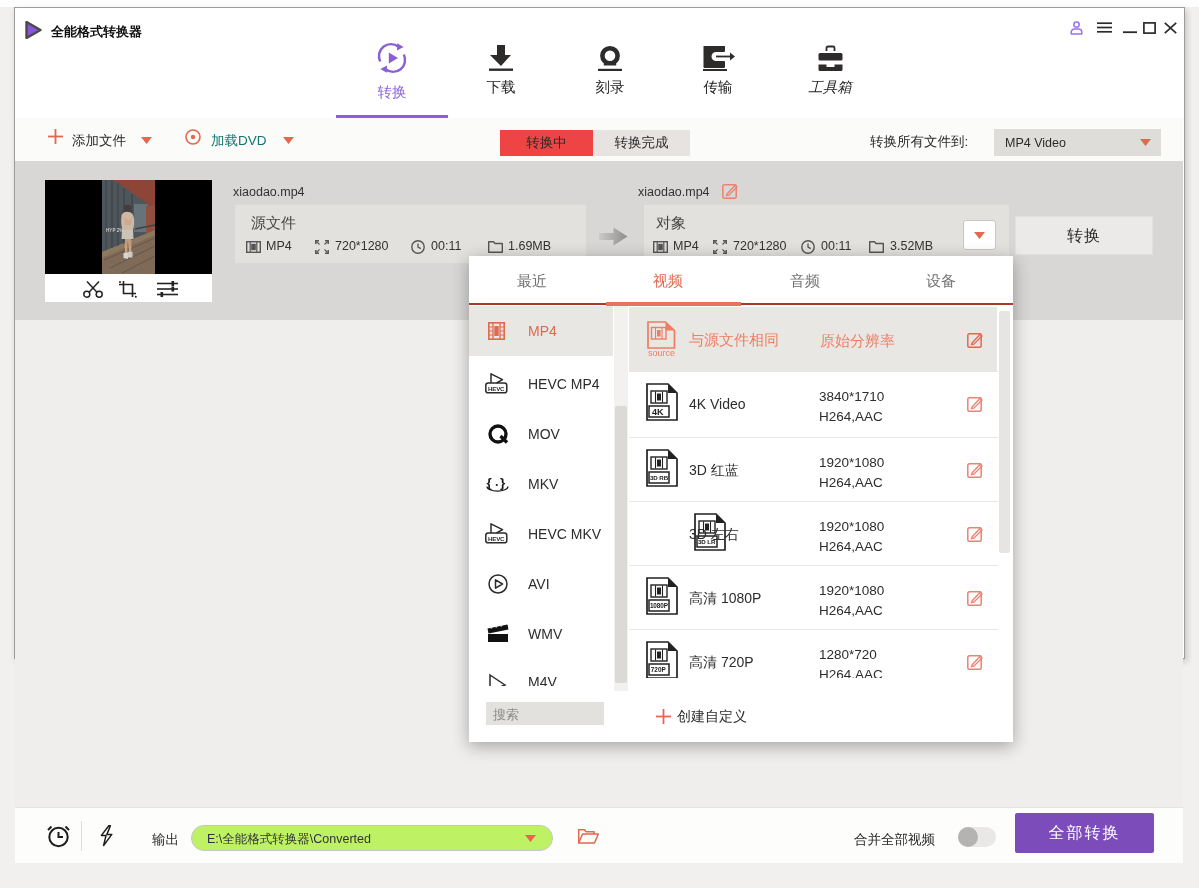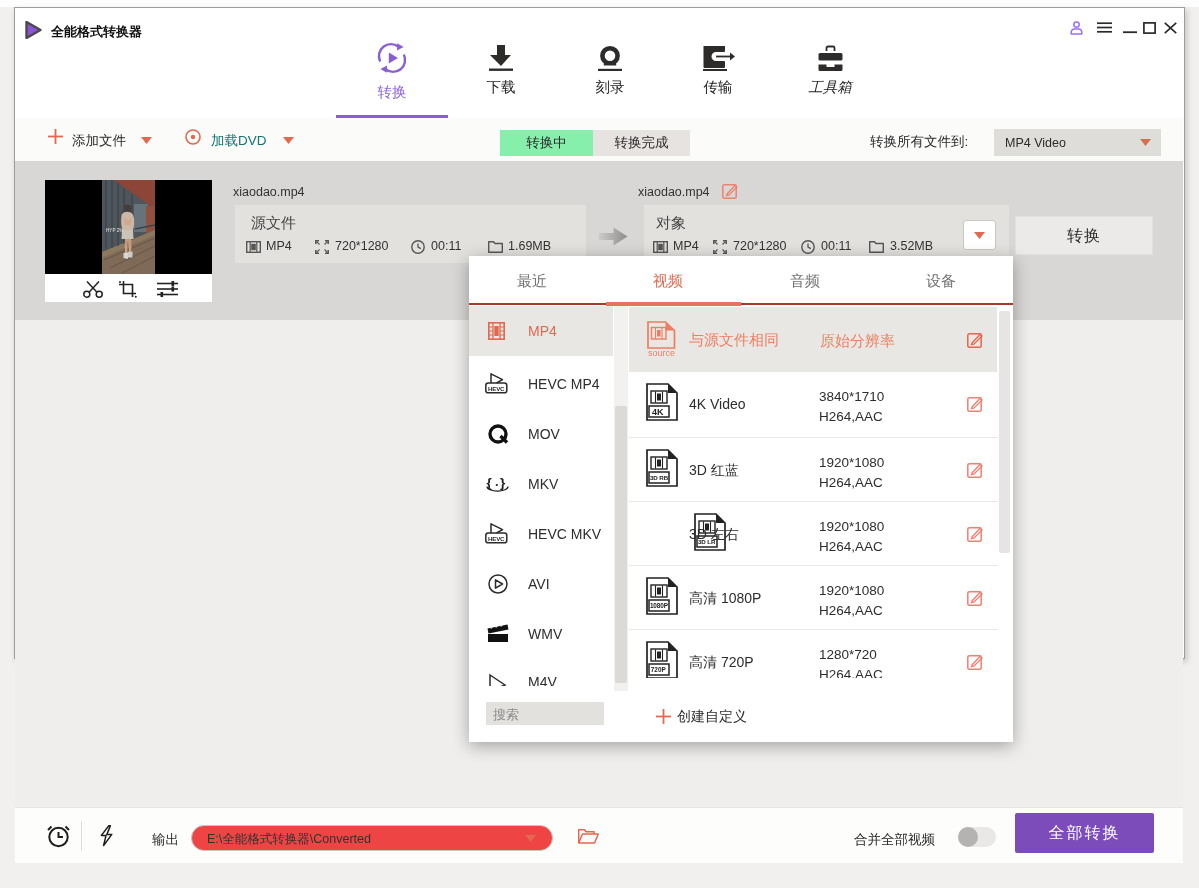--- a/index.html
+++ b/index.html
@@ -135,21 +135,21 @@
         <path d="M0 0 h11 l-5.5 7 Z" fill="#e2684e"></path>
       </svg>
     <svg class="abs" style="left:170px;top:11px;" width="16" height="16" viewBox="0 0 16 16">
         <circle cx="8" cy="8" r="7" fill="none" stroke="#e2684e" stroke-width="1.6"></circle>
         <circle cx="8" cy="8" r="2.2" fill="#e2684e"></circle>
       </svg>
     <div class="abs" style="left:196px;top:14px;font-size:13.5px;color:#0f766e;">加载DVD</div>
     <svg class="abs" style="left:268px;top:19px;" width="11" height="7" viewBox="0 0 11 7">
         <path d="M0 0 h11 l-5.5 7 Z" fill="#e2684e"></path>
       </svg>
-    <div class="seg" style="left:485px;width:93px;background:#86efac;">转换中</div>
+    <div class="seg" style="left:485px;width:93px;background:#ef4444;">转换中</div>
     <div class="seg" style="left:578px;width:97px;background:#e6e3e0;">转换完成</div>
     <div class="abs" style="left:855px;top:15px;font-size:13.5px;color:#2b2b2b;">转换所有文件到:</div>
     <div class="abs" style="left:979px;top:11px;width:167px;height:27px;background:#dfddda;">
       <span class="abs" style="left:11px;top:7px;font-size:12.5px;color:#2b2b2b;">MP4 Video</span>
       <svg class="abs" style="left:146px;top:10px;" width="11" height="7" viewBox="0 0 11 7">
           <path d="M0 0 h11 l-5.5 7 Z" fill="#e2684e"></path>
         </svg>
     </div>
   </div>
 
@@ -322,21 +322,21 @@
           <path d="M12.5 8 V13 L17 13"></path>
           <path d="M5.5 2.5 L2 6"></path>
           <path d="M19.5 2.5 L23 6"></path>
         </g>
       </svg>
     <div class="abs" style="left:66px;top:13px;width:1px;height:30px;background:#dedcda;"></div>
     <svg class="abs" style="left:85px;top:17px;" width="13" height="22" viewBox="0 0 13 22">
         <path d="M8.8 0.8 L1.4 10.4 H6.0 L3.6 20.6 L11.8 9.4 H6.9 L10.4 0.8 Z" fill="none" stroke="#1d1d1d" stroke-width="1.5" stroke-linejoin="round"></path>
       </svg>
     <div class="abs" style="left:137px;top:23px;font-size:13.5px;color:#2b2b2b;">输出</div>
-    <div class="abs" style="left:176px;top:17px;width:362px;height:26px;background:#ef4444;border:1px solid #c8c6c3;border-radius:13px;box-sizing:border-box;">
+    <div class="abs" style="left:176px;top:17px;width:362px;height:26px;background:#bef264;border:1px solid #c8c6c3;border-radius:13px;box-sizing:border-box;">
       <span class="abs" style="left:15px;top:5px;font-size:12.5px;color:#333;">E:\全能格式转换器\Converted</span>
       <svg class="abs" style="left:333px;top:9px;" width="11" height="7" viewBox="0 0 11 7">
           <path d="M0 0 h11 l-5.5 7 Z" fill="#e2684e"></path>
         </svg>
     </div>
     <svg class="abs" style="left:563px;top:21px;" width="21" height="15" viewBox="0 0 21 15">
         <path d="M0.7 14 V0.7 H6.5 L8 2.7 H16 V5" fill="none" stroke="#e2684e" stroke-width="1.5" stroke-linejoin="round"></path>
         <path d="M0.7 14 L4.5 5 H20.3 L16.5 14 Z" fill="none" stroke="#e2684e" stroke-width="1.5" stroke-linejoin="round"></path>
       </svg>
     <div class="abs" style="left:839px;top:23px;font-size:13.5px;color:#2b2b2b;">合并全部视频</div>

